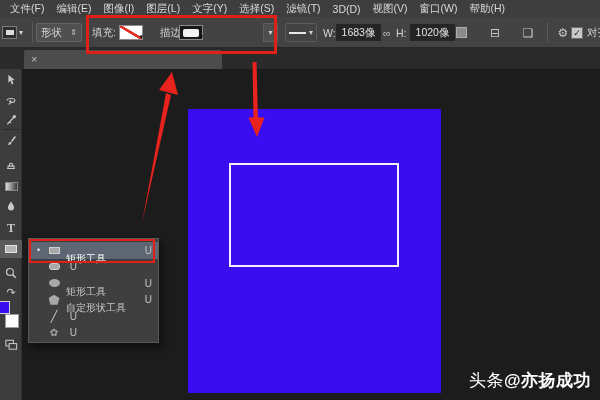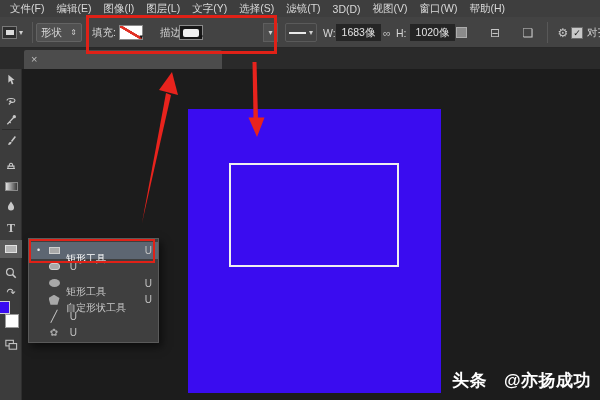--- a/index.html
+++ b/index.html
@@ -103,22 +103,22 @@
   .fshort{width:11px;text-align:right;color:#c3c3c3;}
 
   
   .redbox1{position:absolute;left:86px;top:15px;width:191px;height:39px;border:3px solid #e02117;z-index:9;}
   .redbox2{position:absolute;left:29px;top:239px;width:126px;height:24px;border:2.5px solid #e02117;z-index:9;}
   .arrows{position:absolute;left:0;top:0;z-index:8;pointer-events:none;}
 
   
   .watermark{position:absolute;right:9px;bottom:8px;color:#fff;font-size:17px;z-index:9;
              letter-spacing:.5px;white-space:nowrap;}
-  .wm-brand{font-weight:700;margin-right:5px;}
-  .wm-handle{font-weight:700;margin-left:12px;}
+  .wm-brand{font-weight:400;}
+  .wm-handle{font-weight:700;}
 </style>
 </head>
 <body>
 
 <div class="app">
 
   <div class="menubar">
     <span>文件(F)</span>
     <span>编辑(E)</span>
     <span>图像(I)</span>

